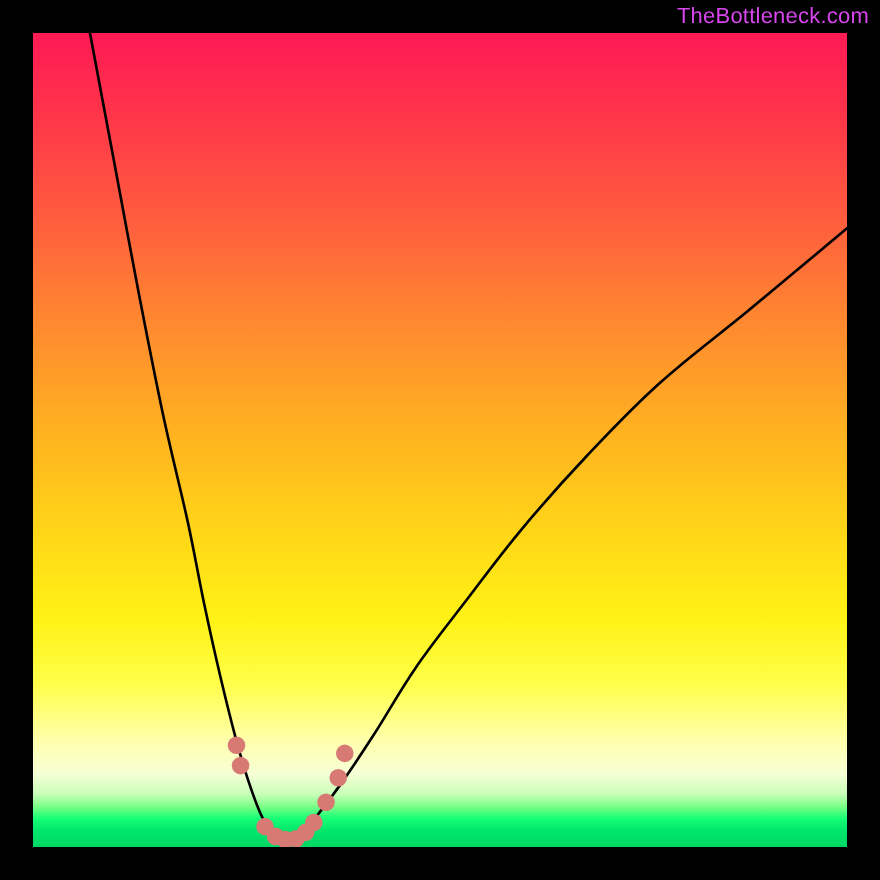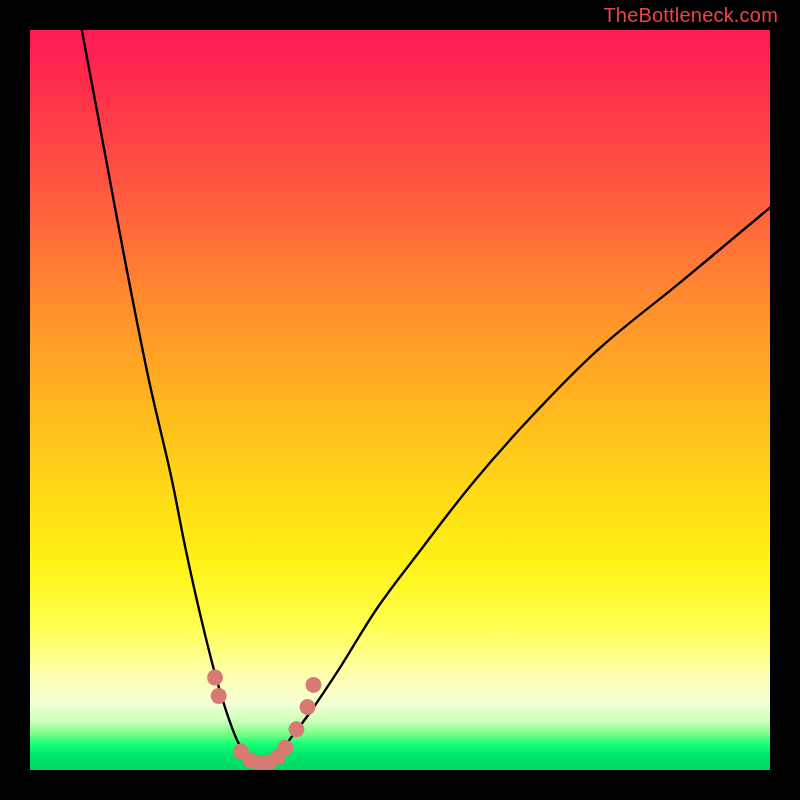--- a/index.html
+++ b/index.html
@@ -46,22 +46,22 @@
       #c9ffb8 93.5%,
       #7dff88 95%,
       #17ff76 96.5%,
       #00e66b 98%,
       #00d864 100%
     );
   }
   .watermark {
     position: absolute;
     top: 4px;
-    right: 22px;
-    color: #ef4444;
+    right: 10px;
+    color: #d946ef;
     font-size: 20px;
     font-weight: 400;
     letter-spacing: 0.2px;
     user-select: none;
   }
   svg.curves {
     position: absolute;
     inset: 0;
   }
 </style>

